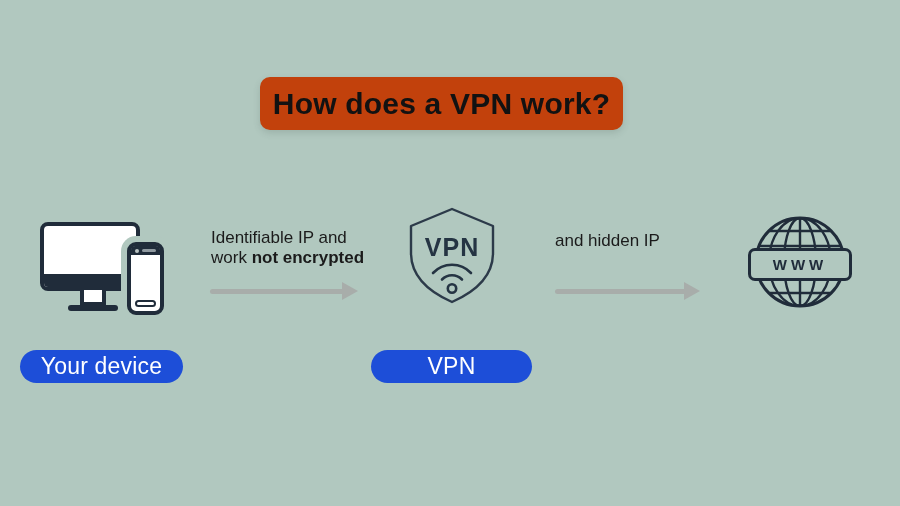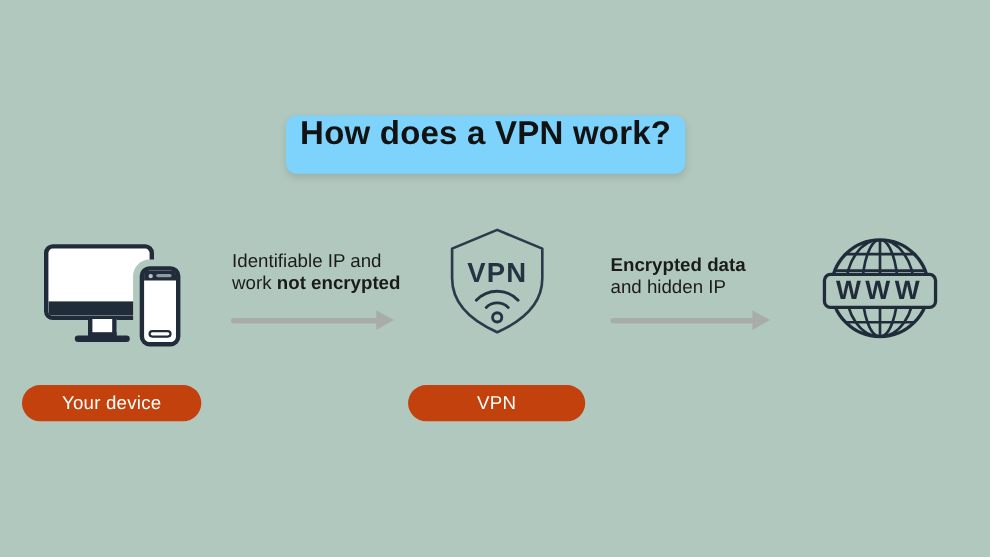--- a/index.html
+++ b/index.html
@@ -11,24 +11,24 @@
     position:relative;
     width:900px; height:506px;
     background:#b1c8bf;
     overflow:hidden;
   }
 
   
   .title-box {
     position:absolute; left:260px; top:77px;
     width:363px; height:53px;
-    background:#7dd3fc;
+    background:#c2410c;
     border-radius:10px;
     box-shadow:0 3px 7px rgba(60,80,70,0.18);
-    display:flex; justify-content:center;margin-top:28px;
+    display:flex; align-items:center; justify-content:center;
   }
   .title-box h1 {
     margin:0;
     font-size:30px; font-weight:bold; color:#121212;
     letter-spacing:0.2px;
   }
 
   
   .device-icon { position:absolute; left:35px; top:215px; width:140px; height:102px; }
   .monitor-body {
@@ -121,31 +121,31 @@
   .globe-icon { position:absolute; left:748px; top:215px; width:104px; height:95px; }
   .globe-icon svg { position:absolute; left:6px; top:1px; }
   .www-box {
     position:absolute; left:0; top:33px;
     width:104px; height:33px;
     box-sizing:border-box;
     background:#b1c8bf;
     border:3px solid #202c3a;
     border-radius:7px;
     display:flex; align-items:center; justify-content:center;
-    font-size:24px; font-weight:bold; letter-spacing:4px;
+    font-size:15px; font-weight:bold; letter-spacing:4px;
     color:#202c3a;
   }
 
   
   .pill {
     position:absolute; top:350px; height:33px;
-    background:#c2410c;
+    background:#1d4ed8;
     border-radius:17px;
     display:flex; align-items:center; justify-content:center;
-    color:#ffffff; font-size:17px; letter-spacing:0.2px;
+    color:#ffffff; font-size:23px; letter-spacing:0.2px;
   }
   .pill-device   { left:20px;  width:163px; }
   .pill-vpn      { left:371px; width:161px; }
   .pill-internet { left:721px; width:163px; }
 </style>
 </head>
 <body>
 
 <div id="stage">
 
@@ -184,21 +184,20 @@
       <text x="44" y="50" text-anchor="middle" font-family="Liberation Sans, DejaVu Sans, sans-serif" font-size="25" font-weight="bold" letter-spacing="1" fill="#253443">VPN</text>
       <g stroke="#253443" stroke-width="2.6" fill="none" stroke-linecap="round">
         <path d="M25 67 A 26 26 0 0 1 63 67"></path>
         <path d="M34 73.5 A 14 14 0 0 1 54 73.5"></path>
         <circle cx="44" cy="82.5" r="4.2"></circle>
       </g>
     </svg>
   </div>
 
   <div class="flow-label label-right">
-    <div><span class="b">Encrypted data</span></div>
     <div><span>and hidden IP</span></div>
   </div>
 
   <div class="arrow arrow-2">
     <div class="tail"></div>
     <div class="head"></div>
   </div>
 
   <div class="globe-icon">
     <svg width="92" height="92" viewBox="0 0 92 92">

